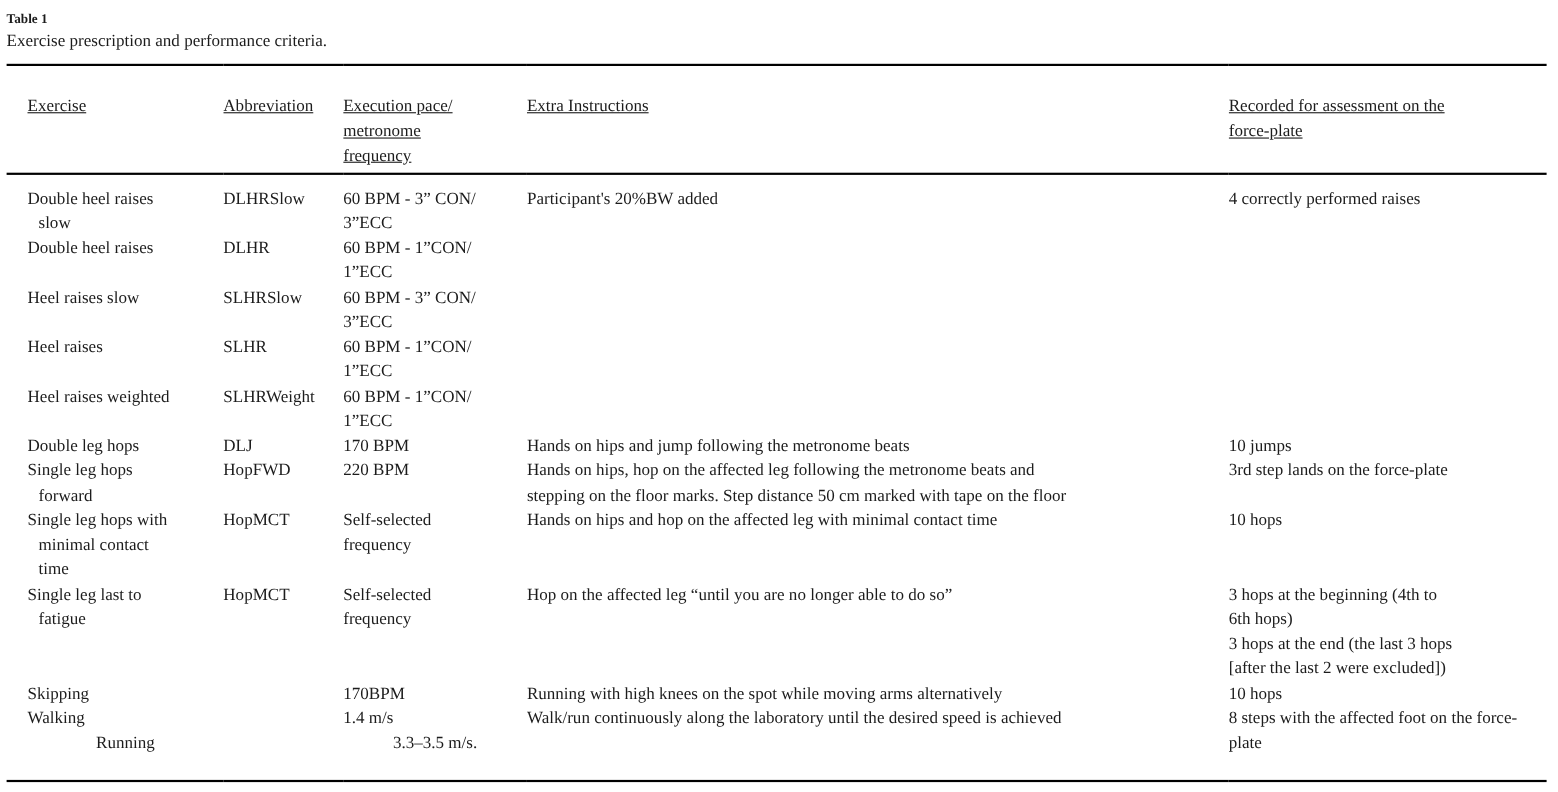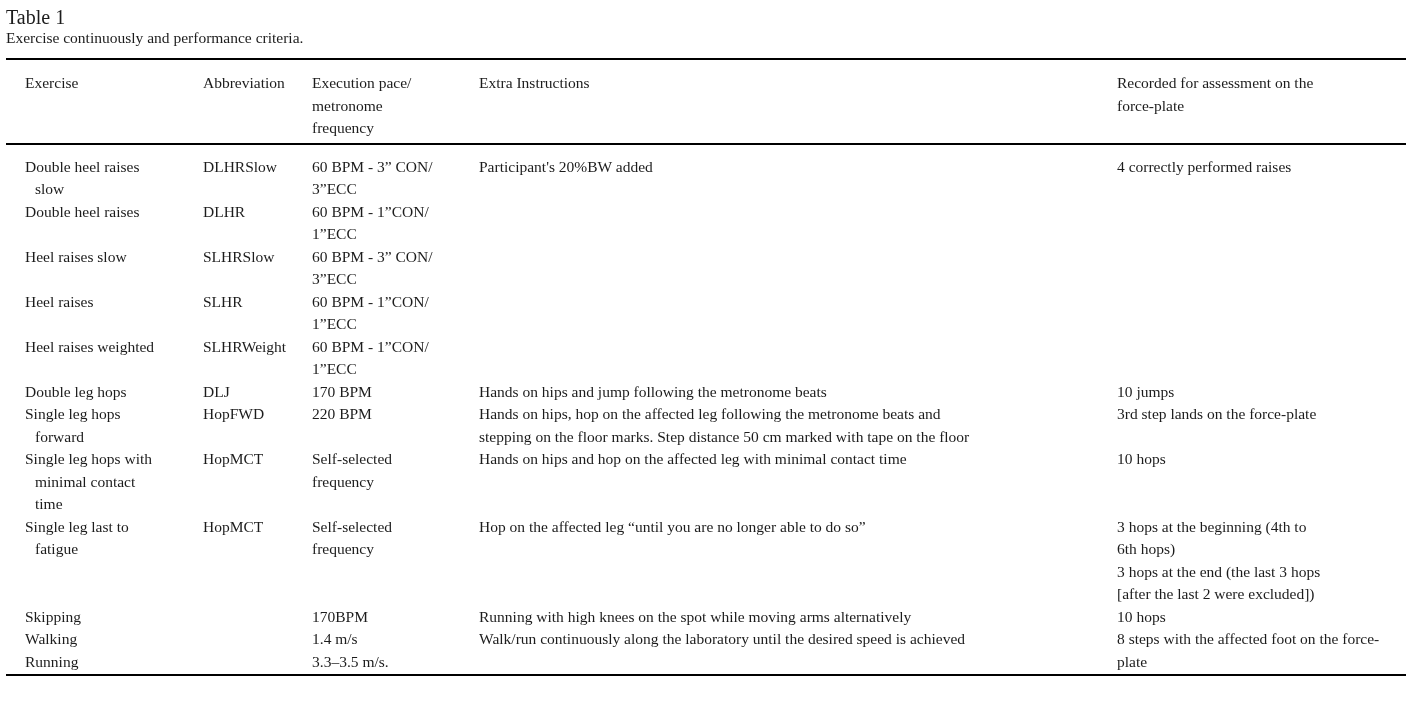--- a/index.html
+++ b/index.html
@@ -11,23 +11,23 @@
     width: 1416px;
     height: 720px;
     font-family: "Liberation Serif", "DejaVu Serif", serif;
     color: #1c1c1c;
     overflow: hidden;
   }
   .page {
     padding: 8px 8px 0 6px;
   }
   .tbl-title {
-    font-size: 20px;
+    font-size: 12px;
     line-height: 19px;
-    font-weight: normal;
+    font-weight: bold;
   }
   .tbl-caption {
     font-size: 15.5px;
     line-height: 22px;
   }
   table.tbl {
     border-collapse: collapse;
     table-layout: fixed;
     width: 1400px;
     margin-top: 9px;
@@ -38,44 +38,45 @@
   }
   .tbl th, .tbl td {
     vertical-align: top;
     text-align: left;
     font-weight: normal;
     padding: 0;
     white-space: pre-line;
     overflow: hidden;
   }
   .tbl thead th {
-    padding-top: 12px;
+    padding-top: 26px;
     padding-bottom: 3px;
     border-bottom: 2px solid #000;
+    text-decoration: underline;
   }
   
   .tbl th.c1, .tbl td.c1 {
     padding-left: 29px;
     text-indent: -10px;
   }
   .tbl tbody tr:first-child td { padding-top: 11px; }
-  .tbl tbody tr:last-child td  { padding-bottom: 1px; }
+  .tbl tbody tr:last-child td  { padding-bottom: 22px; text-align: center; }
   .tbl-footnote {
     font-size: 15.5px;
     line-height: 22px;
     margin: 11px 0 0 -4px;
   }
 </style>
 </head>
 <body>
 
 <div class="page">
 
   <div class="tbl-title">Table 1</div>
-  <div class="tbl-caption">Exercise continuously and performance criteria.</div>
+  <div class="tbl-caption">Exercise prescription and performance criteria.</div>
 
   <table class="tbl">
     <colgroup>
       <col style="width:197px">
       <col style="width:109px">
       <col style="width:167px">
       <col style="width:638px">
       <col style="width:289px">
     </colgroup>
     <thead>

